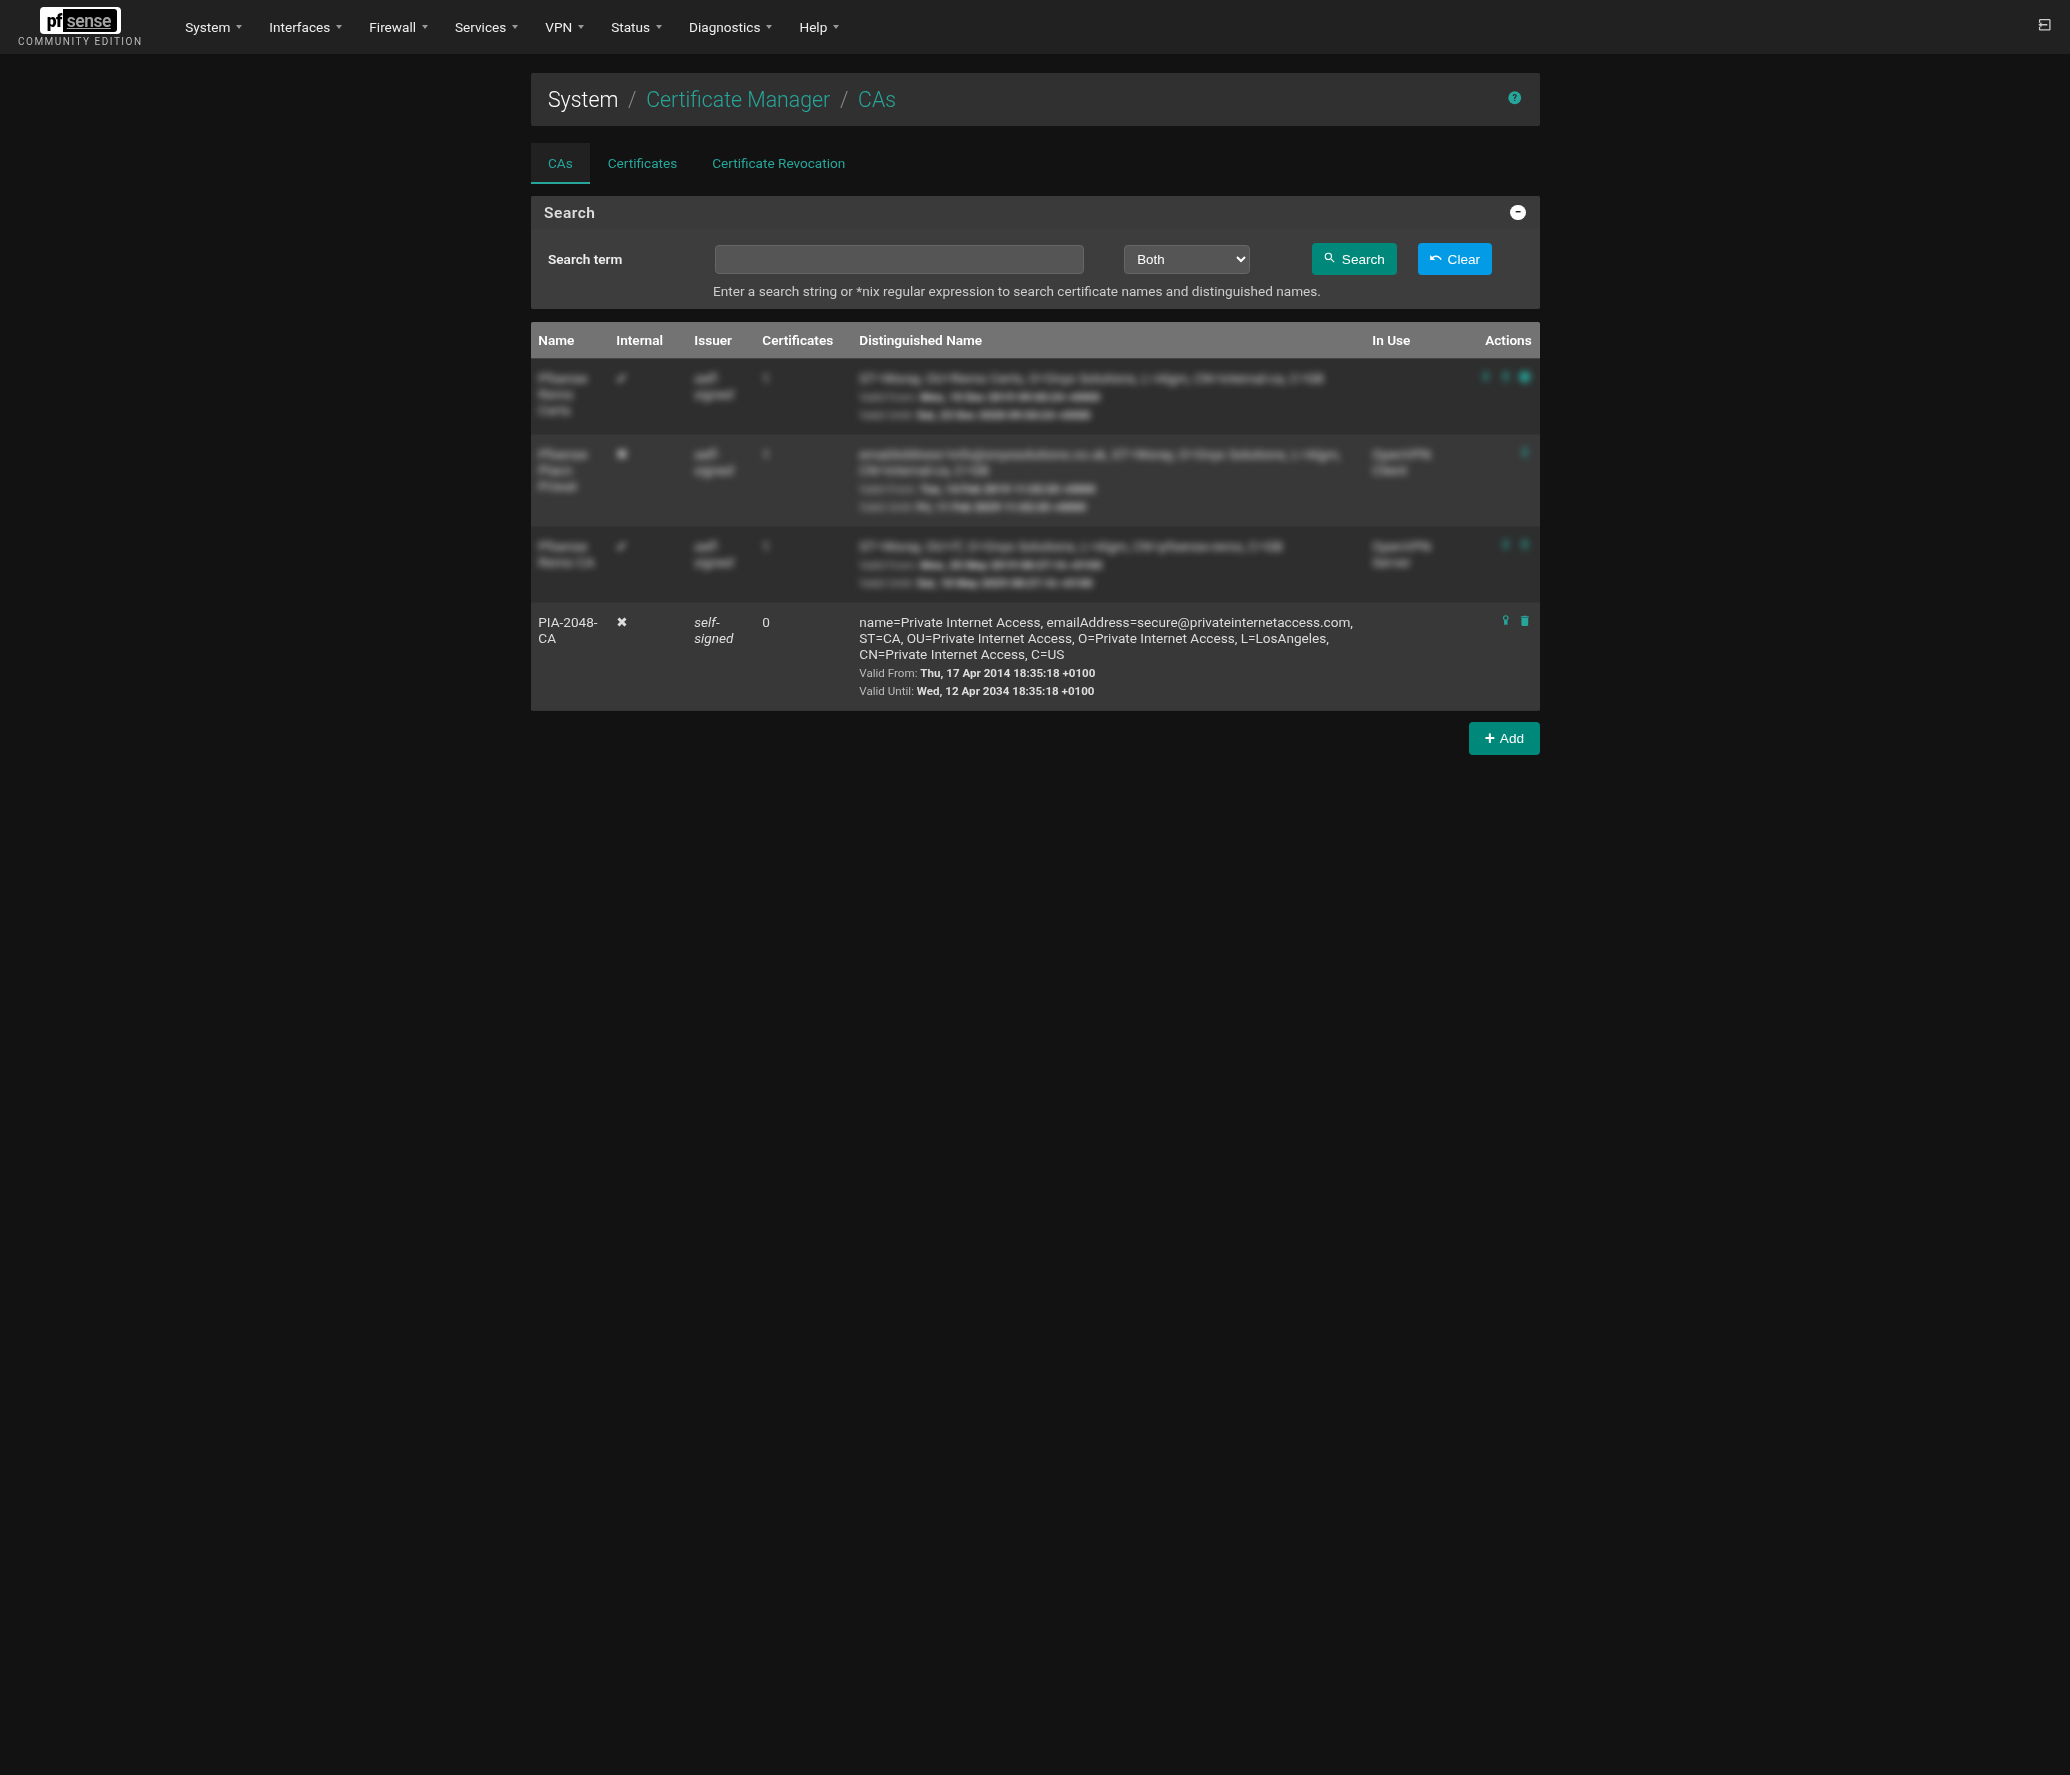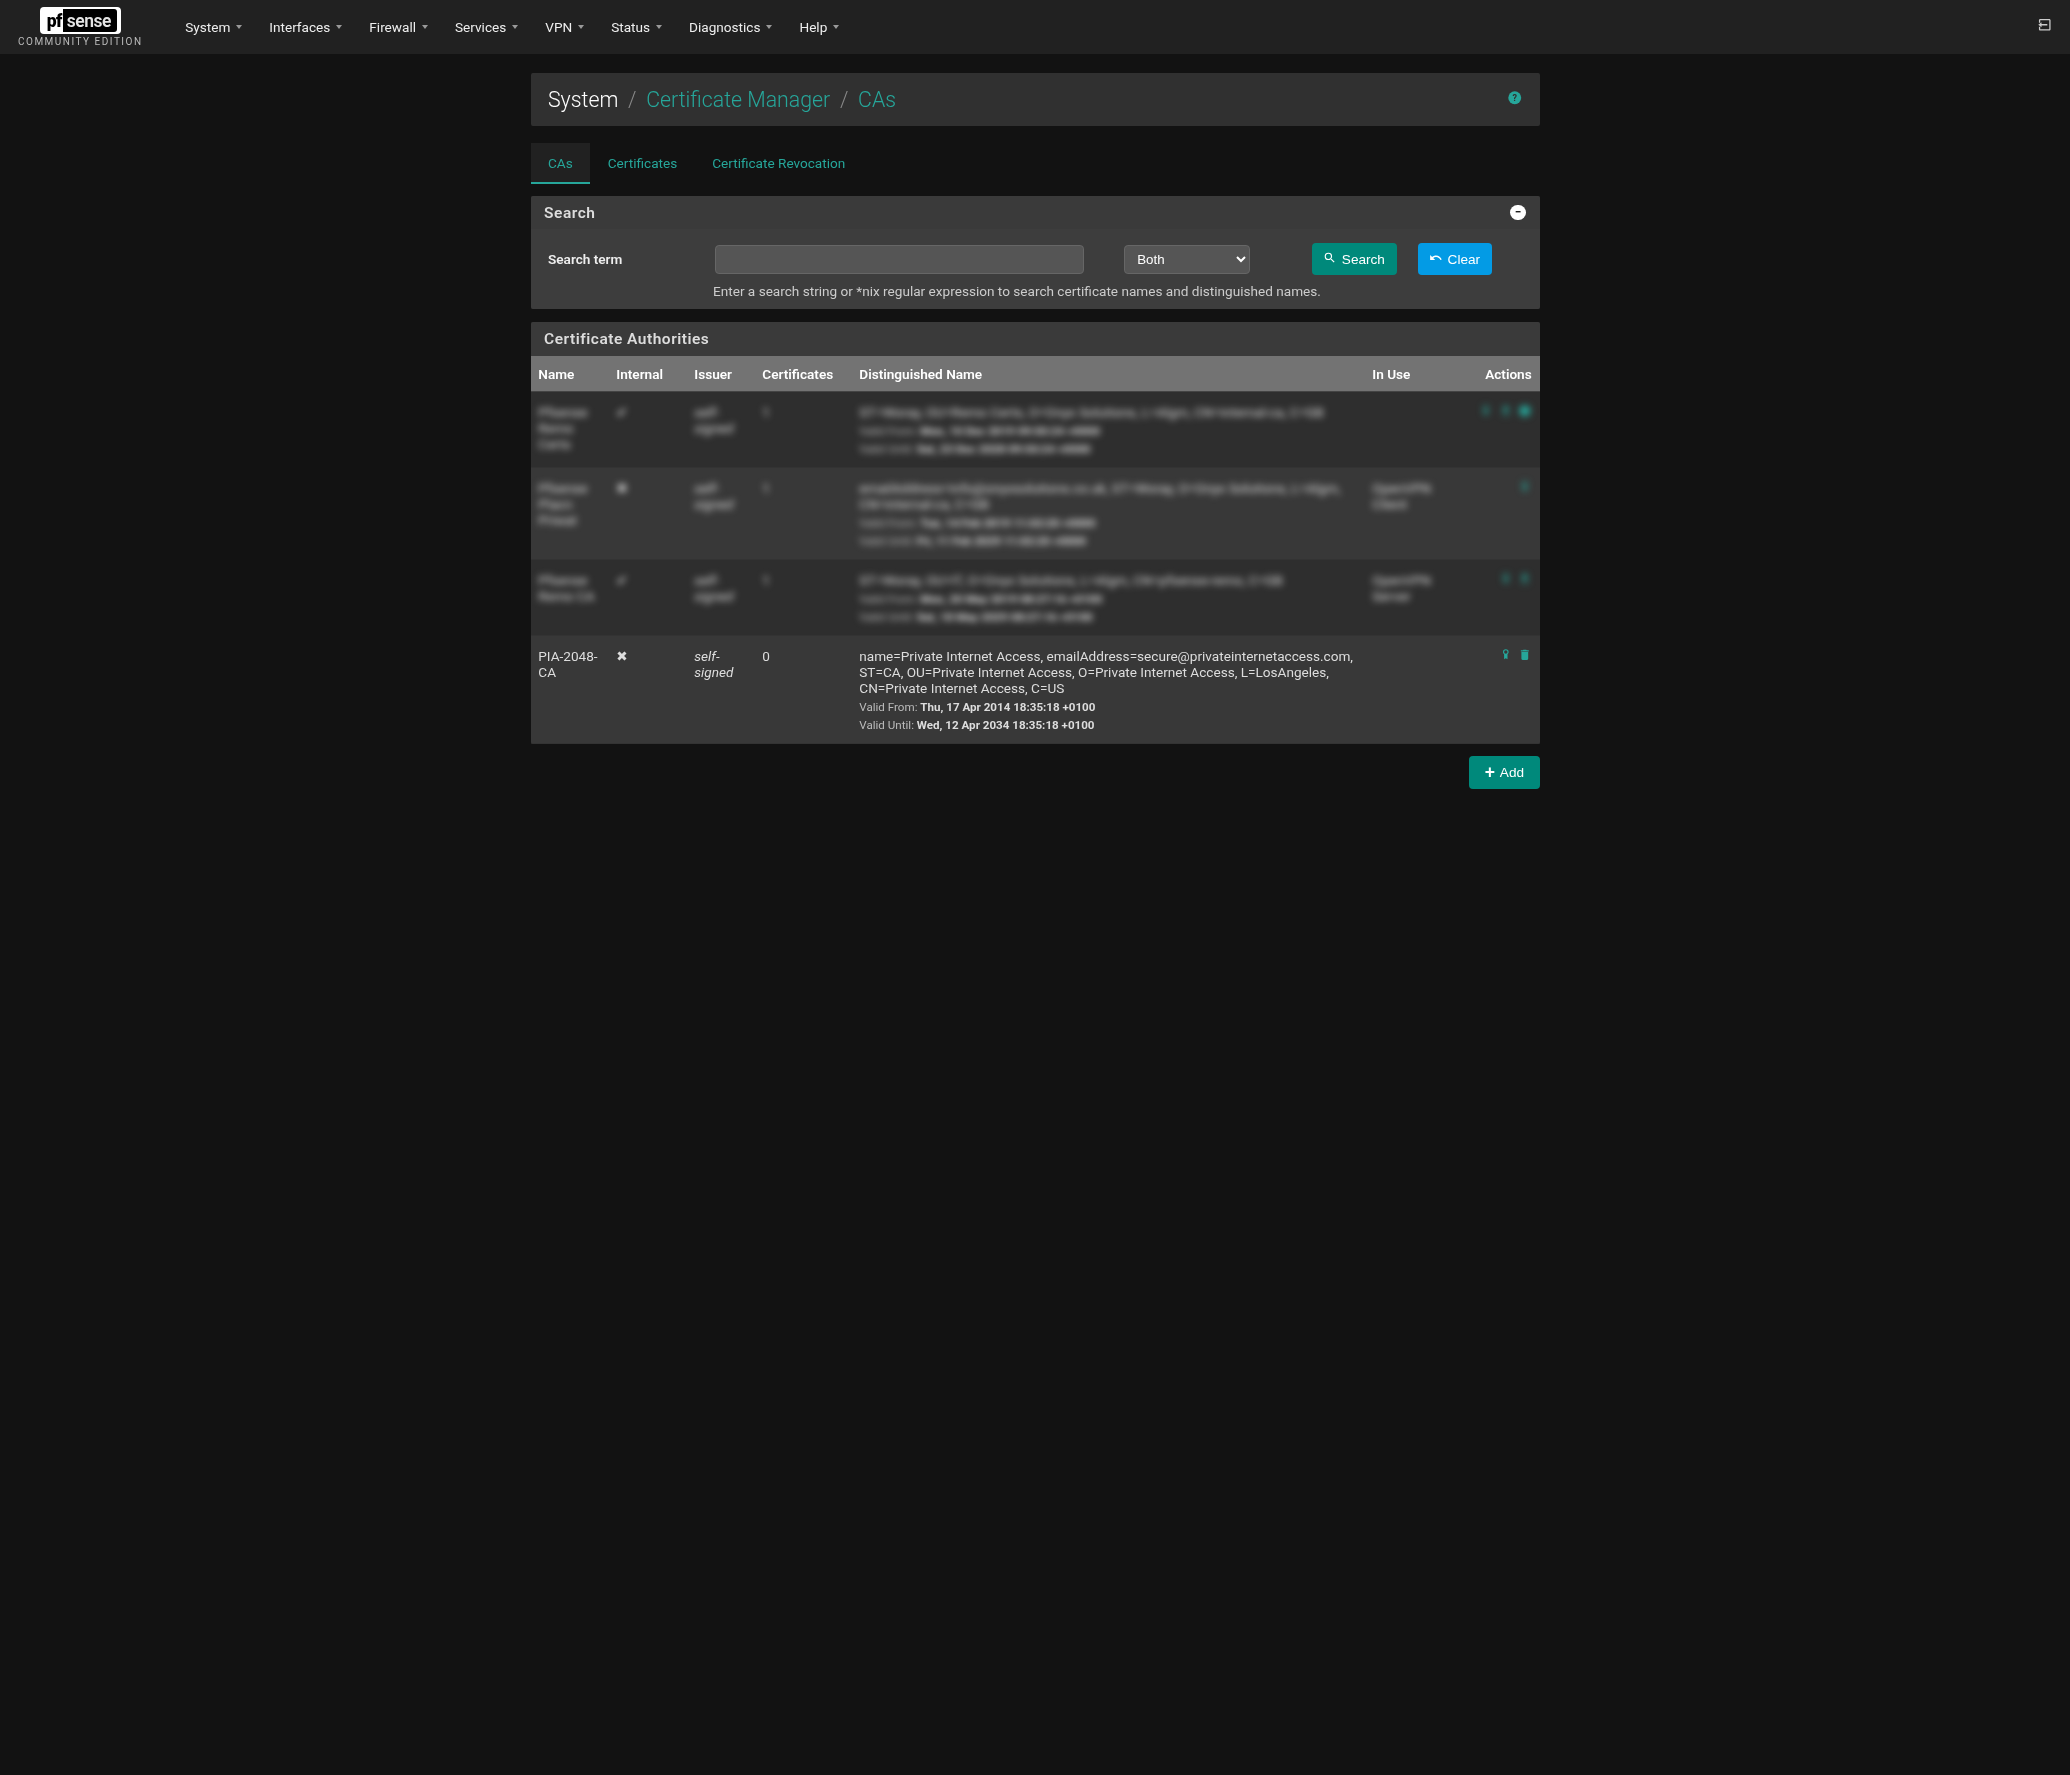--- a/index.html
+++ b/index.html
@@ -28,21 +28,21 @@
   color: #000;
   font-weight: bold;
   font-size: 17.5px;
   padding: 1.9px 3.9px;
   border-radius: 3.9px;
   display: inline-flex;
   align-items: center;
   letter-spacing: -0.5px;
 }
 .logo-main .pf { background: #fff; color:#000; padding:1.9px 2.9px; border-radius:2.9px; font-weight:900; }
-.logo-main .sense { color:#e5e5e5; background:#000; padding:1.9px 5.8px 1.9px 3.9px; border-radius: 0 2.9px 2.9px 0; margin-left:-1.9px; font-weight:600;}
+.logo-main .sense { color:#a3a3a3; background:#000; padding:1.9px 5.8px 1.9px 3.9px; border-radius: 0 2.9px 2.9px 0; margin-left:-1.9px; font-weight:600;text-decoration:underline;}
 .logo-wrap { display:flex; align-items:center; }
 .logo-sub { color:#bbb; font-size:10px; letter-spacing:1.5px; margin-top:1.9px; }
 .nav-menu { display: flex; list-style: none; flex: 1; }
 .nav-menu li { padding: 0 13.6px; color: #eee; cursor: pointer; display:flex; align-items:center; gap:5.8px; }
 .caret { width:0; height:0; border-left:3.9px solid transparent; border-right:3.9px solid transparent; border-top:4.9px solid #999; display:inline-block; }
 .nav-right { color:#ccc; font-size:15.5px; cursor:pointer; }
 .container { max-width: 1009px; margin: 0 auto; padding: 19.4px 0; }
 .breadcrumb-bar {
   background: #303030;
   border-radius: 1.9px;
@@ -241,23 +241,20 @@
                 <path d="M12.5 8c-2.65 0-5.05.99-6.9 2.6L2 7v9h9l-3.62-3.62c1.39-1.16 3.16-1.88 5.12-1.88 3.54 0 6.55 2.31 7.6 5.5l2.37-.78C21.08 11.03 17.15 8 12.5 8z"></path>
               </svg></span>
           <span>Clear</span>
         </button>
       </div>
       <div class="hint">Enter a search string or *nix regular expression to search certificate names and distinguished names.</div>
     </div>
   </div>
 
   <div class="panel table-panel">
-    <div class="panel-heading">
-      <span>Certificate Authorities</span>
-    </div>
     <table>
       <thead>
         <tr>
           <th>Name</th>
           <th>Internal</th>
           <th>Issuer</th>
           <th>Certificates</th>
           <th>Distinguished Name</th>
           <th>In Use</th>
           <th style="text-align:right;">Actions</th>

